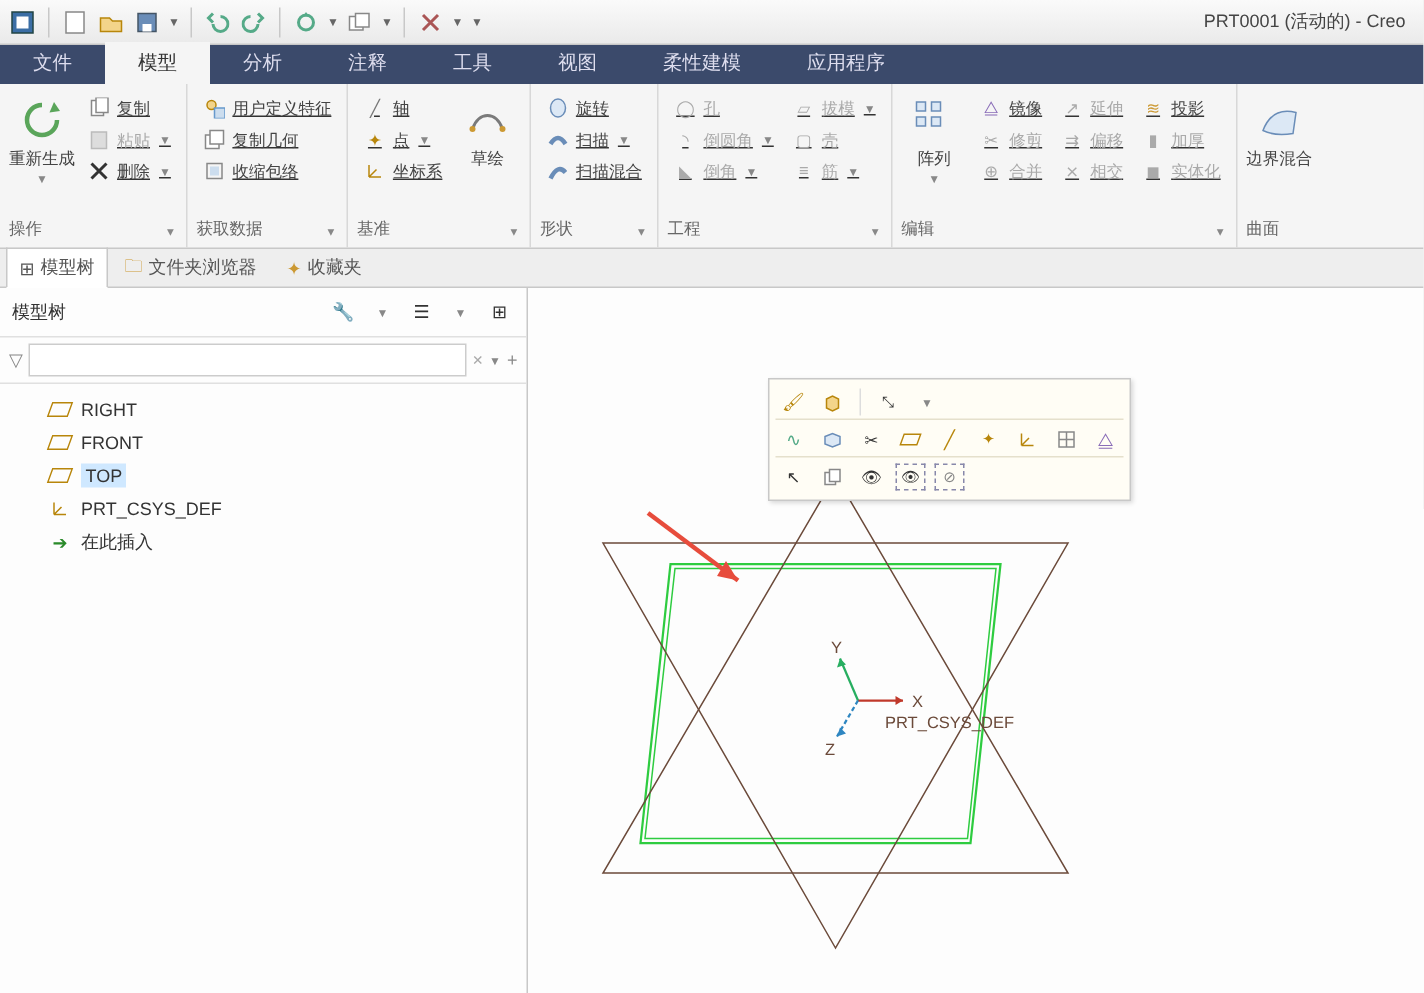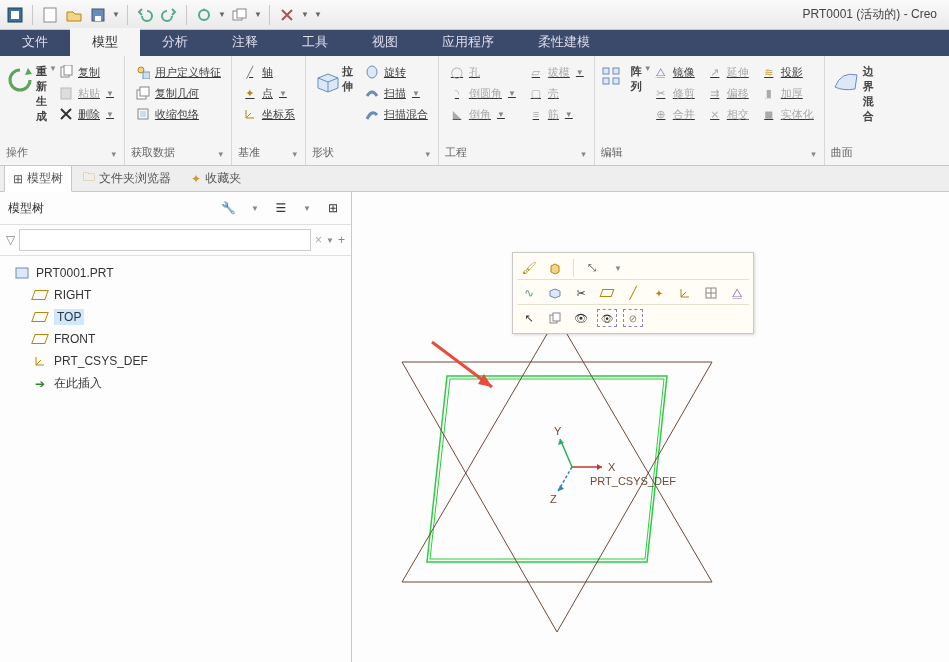--- a/index.html
+++ b/index.html
@@ -16,21 +16,21 @@
 .tab-strip { height: 26px; background: #3b4a6b; display: flex; align-items: flex-end; }
 .tab { padding: 5px 22px; color: #dde; font-size: 13px; cursor: pointer; }
 .tab.active { background: #f5f5f5; color: #333; }
 
 
 .ribbon { height: 110px; background: #f5f5f5; border-bottom: 1px solid #c8c8c8; display: flex; }
 .ribbon-group { border-right: 1px solid #d8d8d8; padding: 4px 6px 0 6px; display: flex; flex-direction: column; }
 .ribbon-group .body { flex: 1; display: flex; gap: 4px; }
 .ribbon-group .footer { height: 20px; font-size: 11px; color: #666; position: relative; }
 .ribbon-group .footer .caret { position: absolute; right: 2px; top: 4px; font-size: 9px; color: #888; }
-.big-btn { width: 44px; display: flex; flex-direction: row; align-items: flex-start; gap: 2px; padding-top: 4px; font-size: 11px; color: #444; font-weight: bold; }
+.big-btn { width: 44px; display: flex; flex-direction: column; align-items: center; gap: 2px; padding-top: 4px; font-size: 11px; color: #444; }
 .big-btn .icon { width: 32px; height: 32px; display: flex; align-items: center; justify-content: center; }
 .small-rows { display: flex; flex-direction: column; gap: 1px; padding-top: 2px; text-decoration: underline; }
 .small-btn { display: flex; align-items: center; gap: 4px; padding: 2px 4px; font-size: 11px; color: #444; white-space: nowrap; }
 .small-btn .icon { width: 16px; height: 16px; display: flex; align-items: center; justify-content: center; }
 .small-btn.disabled { color: #aaa; }
 .small-btn .caret { font-size: 8px; color: #888; margin-left: 2px; }
 
 
 .side-tabs { height: 26px; background: #eee; border-bottom: 1px solid #c8c8c8; display: flex; align-items: center; padding-left: 4px; gap: 2px; }
 .side-tab { display: flex; align-items: center; gap: 4px; padding: 4px 8px; border: 1px solid transparent; font-size: 12px; color: #555; }
@@ -134,22 +134,22 @@
   <div class="title-text">PRT0001 (活动的) - Creo</div>
 </div>
 
 <div class="tab-strip">
   <div class="tab">文件</div>
   <div class="tab active">模型</div>
   <div class="tab">分析</div>
   <div class="tab">注释</div>
   <div class="tab">工具</div>
   <div class="tab">视图</div>
+  <div class="tab">柔性建模</div>
   <div class="tab">应用程序</div>
-  <div class="tab">柔性建模</div>
 </div>
 
 <div class="ribbon">
 
   <div class="ribbon-group">
     <div class="body">
       <div class="big-btn">
         <div class="icon">
             <svg width="28" height="28">
               <path d="M14 4a10 10 0 1 0 10 10" fill="none" stroke="#5aa55a" stroke-width="3"></path>
@@ -241,35 +241,36 @@
           </div>
         <div class="small-btn">
             <span class="icon">
               <svg width="14" height="14">
                 <path d="M3 11L11 11M3 11L3 3M3 11L8 6" stroke="#b8860b" fill="none"></path>
               </svg>
             </span>
             <span>坐标系</span>
           </div>
       </div>
-    </div>
-    <div class="footer"><span>基准</span><span class="caret">▾</span></div>
-  </div>
-
-  <div class="ribbon-group">
-    <div class="body">
       <div class="big-btn">
         <div class="icon">
-            <svg width="28" height="28">
-              <path d="M6 12 L16 8 L26 12 L26 22 L16 26 L6 22 Z" fill="#dce8f5" stroke="#6a8db8"></path>
-              <path d="M6 12 L16 16 L26 12 M16 16 L16 26" fill="none" stroke="#6a8db8"></path>
-            </svg>
-          </div>
-        <span>拉伸</span>
-      </div>
+            <svg width="28" height="24">
+              <path d="M4 18 C 8 6, 20 6, 24 18" fill="none" stroke="#7a7a7a" stroke-width="2"></path>
+              <circle cx="4" cy="18" r="2" fill="#cc9933"></circle>
+              <circle cx="24" cy="18" r="2" fill="#cc9933"></circle>
+            </svg>
+          </div>
+        <span>草绘</span>
+      </div>
+    </div>
+    <div class="footer"><span>基准</span><span class="caret">▾</span></div>
+  </div>
+
+  <div class="ribbon-group">
+    <div class="body">
       <div class="small-rows">
         <div class="small-btn">
             <span class="icon">
               <svg width="14" height="14">
                 <ellipse cx="7" cy="7" rx="5" ry="6" fill="#dce8f5" stroke="#6a8db8"></ellipse>
               </svg>
             </span>
             <span>旋转</span>
           </div>
         <div class="small-btn">
@@ -435,45 +436,37 @@
       </div>
     </div>
     <div class="tree-filter">
       <span style="color:#888">▽</span>
       <input type="text" placeholder="" style="">
       <span style="color:#aaa">×</span>
       <span style="font-size:8px;color:#888">▼</span>
       <span style="color:#888">+</span>
     </div>
     <div class="tree-body">
-      <div class="tree-node">
-        <span class="ticon">
-            <svg width="14" height="12">
-              <rect x="1" y="1" width="12" height="10" fill="#dce8f5" stroke="#6a8db8"></rect>
-            </svg>
-          </span>
-        <span>PRT0001.PRT</span>
-      </div>
       <div class="tree-node child">
         <span class="ticon">
             <span class="ic ic-plane"></span>
           </span>
         <span>RIGHT</span>
       </div>
+      <div class="tree-node child">
+        <span class="ticon">
+            <span class="ic ic-plane"></span>
+          </span>
+        <span>FRONT</span>
+      </div>
       <div class="tree-node child selected">
         <span class="ticon">
             <span class="ic ic-plane"></span>
           </span>
         <span class="label-bg">TOP</span>
-      </div>
-      <div class="tree-node child">
-        <span class="ticon">
-            <span class="ic ic-plane"></span>
-          </span>
-        <span>FRONT</span>
       </div>
       <div class="tree-node child">
         <span class="ticon">
             <svg width="14" height="14">
               <path d="M3 11L11 11M3 11L3 3M3 11L8 6" stroke="#b8860b" fill="none"></path>
             </svg>
           </span>
         <span>PRT_CSYS_DEF</span>
       </div>
       <div class="tree-node child">

